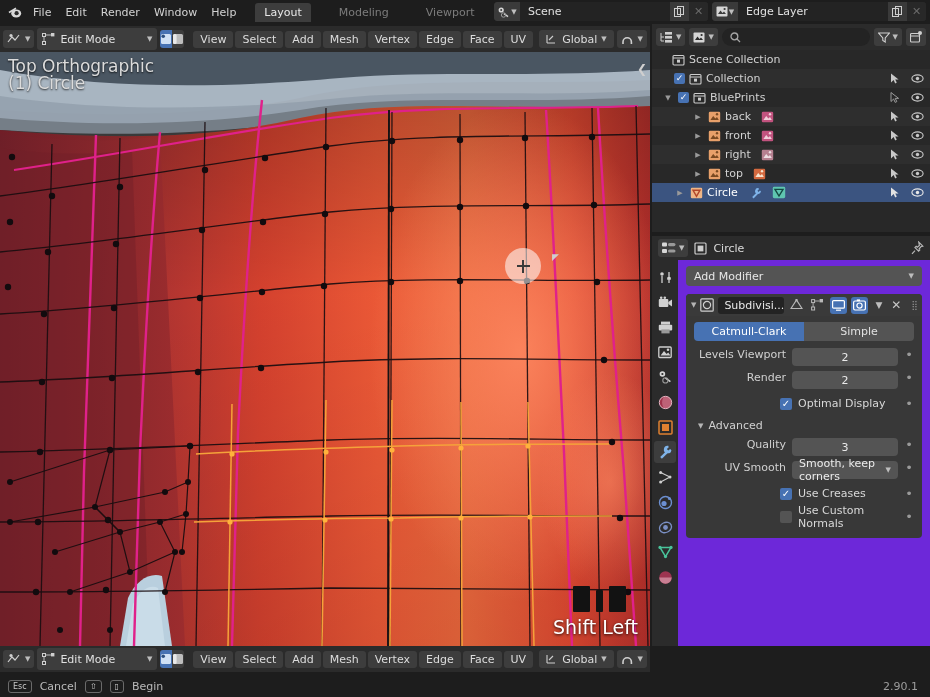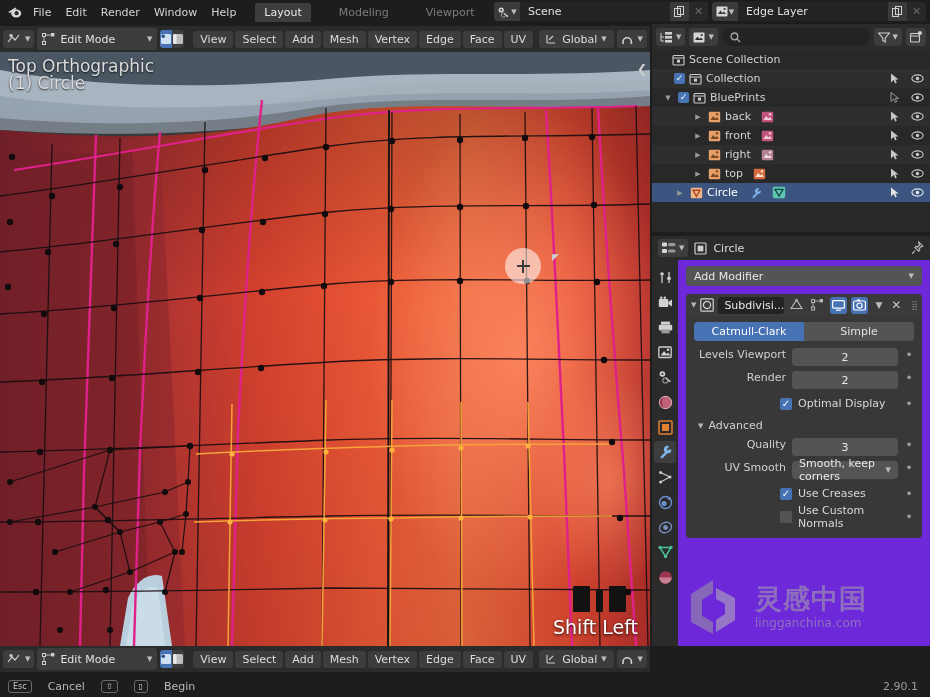--- a/index.html
+++ b/index.html
@@ -204,21 +204,21 @@
   .wm-cn{ font-size:27px; font-weight:bold; color:#a9a9a9; letter-spacing:1px; }
   .wm-en{ font-size:15px; font-style:italic; font-weight:bold; color:#a9a9a9; margin-top:3px;}
   .wm-en span{ font-style:normal; font-weight:normal; font-size:12px; }
 
   
   .bottomheader{ top:646px; }
 
   
   .statusbar{
     position:absolute; left:0; bottom:0; width:930px; height:22px; background:#1d1d1d;
-    display:flex; align-items:center; padding:0 8px; gap:16px; color:#b9b9b9; font-size:11px;
+    display:flex; align-items:center; padding:0 8px; gap:8px; color:#b9b9b9; font-size:11px;
   }
   .keycap{
     border:1px solid #6a6a6a; border-radius:3px; padding:0px 4px; font-size:8px;
     color:#c9c9c9; height:13px; display:flex; align-items:center;
   }
   .ver{ position:absolute; right:12px; color:#9d9d9d; font-size:11px; }
   svg{ display:block; }
 </style>
 </head>
 <body>
@@ -1051,30 +1051,20 @@
           <div class="cbrow">
             <span class="cbox off"></span>
             <span class="cblabel">Use Custom Normals</span>
             <span class="dot">•</span>
           </div>
         </div>
       </div>
     </div>
   </div>
 
-  <div class="watermark">
-    <svg width="62" height="58" viewBox="0 0 62 58">
-      <path d="M30 2 L8 16 L8 44 L30 56 L30 44 L19 38 L19 22 L30 15 Z" fill="#9e9e9e"></path>
-      <path d="M33 10 L52 20 L52 42 L33 54 L33 42 L42 36 L42 26 L33 21 Z" fill="#b8b8b8"></path>
-    </svg>
-    <div class="wm-text">
-      <div class="wm-cn">灵感中国</div>
-      <div class="wm-en"><span>lingganchina</span><span>.com</span></div>
-    </div>
-  </div>
 
   <div class="vheader bottomheader">
     <div class="hbtn icononly">
       <svg width="14" height="12" viewBox="0 0 14 12">
           <path d="M1 9 L5 4 L8 7 L12 2" stroke="#d0d0d0" stroke-width="1.2" fill="none"></path>
           <circle cx="4" cy="2.5" r="1.6" fill="#d0d0d0"></circle>
         </svg>
       <span class="chev">▼</span>
     </div>
     <div class="modeselect">

